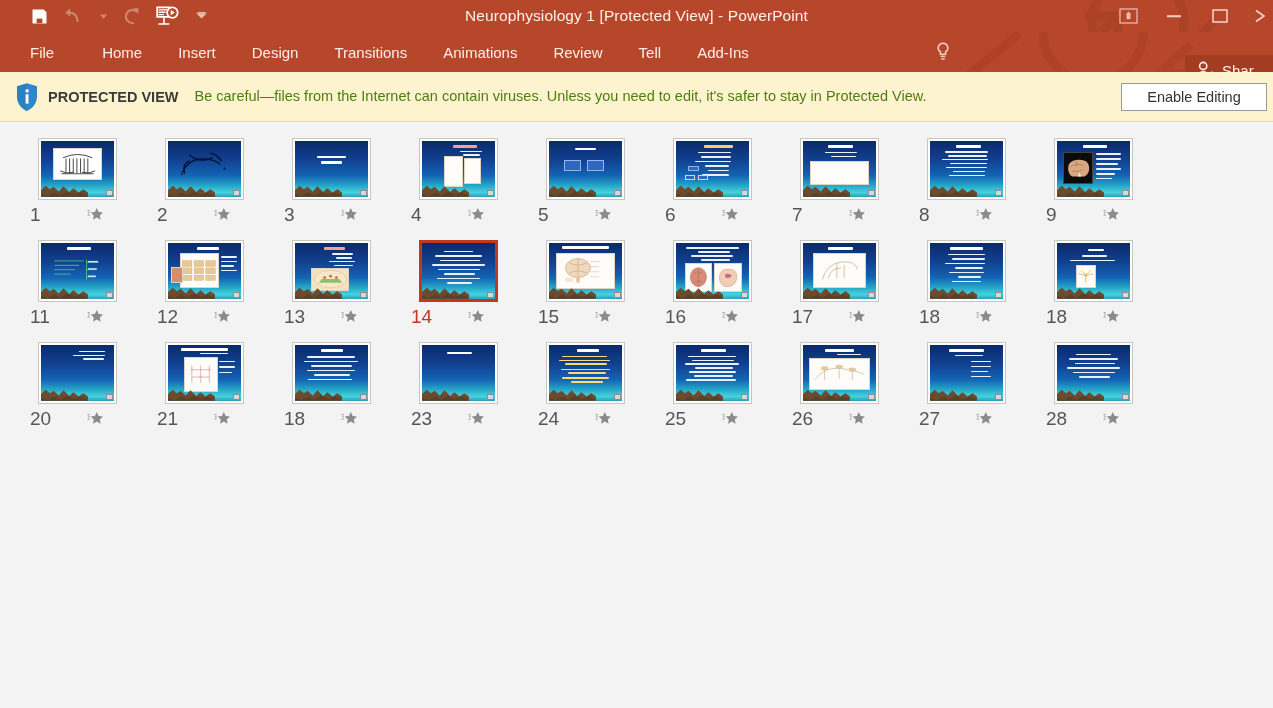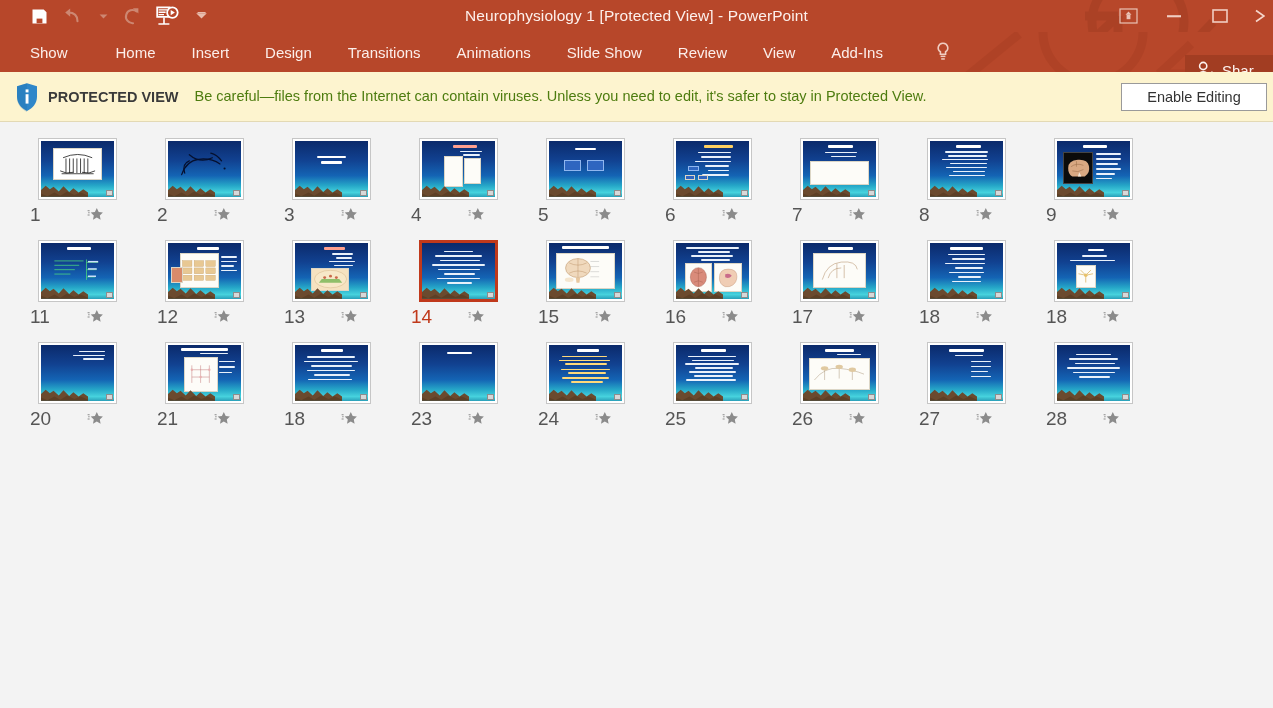--- a/index.html
+++ b/index.html
@@ -278,29 +278,28 @@
 <div class="ribbon">
   <svg class="rb-watermark" viewBox="0 0 340 150">
     <g fill="none" stroke="#a63d22" stroke-width="9">
       <circle cx="170" cy="62" r="50"></circle>
       <path d="M236 104 L336 104 M236 104 L268 74"></path>
       <path d="M20 126 L96 64"></path>
     </g>
   </svg>
 
   <div class="tabs">
-    <div class="tab file">Show</div>
+    <div class="tab file">File</div>
     <div class="tab">Home</div>
     <div class="tab">Insert</div>
     <div class="tab">Design</div>
     <div class="tab">Transitions</div>
     <div class="tab">Animations</div>
-    <div class="tab">Slide Show</div>
     <div class="tab">Review</div>
-    <div class="tab">View</div>
+    <div class="tab">Tell</div>
     <div class="tab">Add-Ins</div>
   </div>
 
   <div class="tellme-wrap">
     <div class="bulb">
       <svg width="16" height="22" viewBox="0 0 16 22">
         <path fill="none" stroke="#f0cdc1" stroke-width="1.6" d="M8 2.2a4.6 4.6 0 0 0-2.6 8.5v2.6h5.2v-2.6A4.6 4.6 0 0 0 8 2.2z"></path>
         <rect x="5.6" y="14.6" width="4.8" height="1.5" fill="#f0cdc1"></rect>
         <rect x="6.2" y="17.2" width="3.6" height="1.5" fill="#f0cdc1"></rect>
       </svg>

